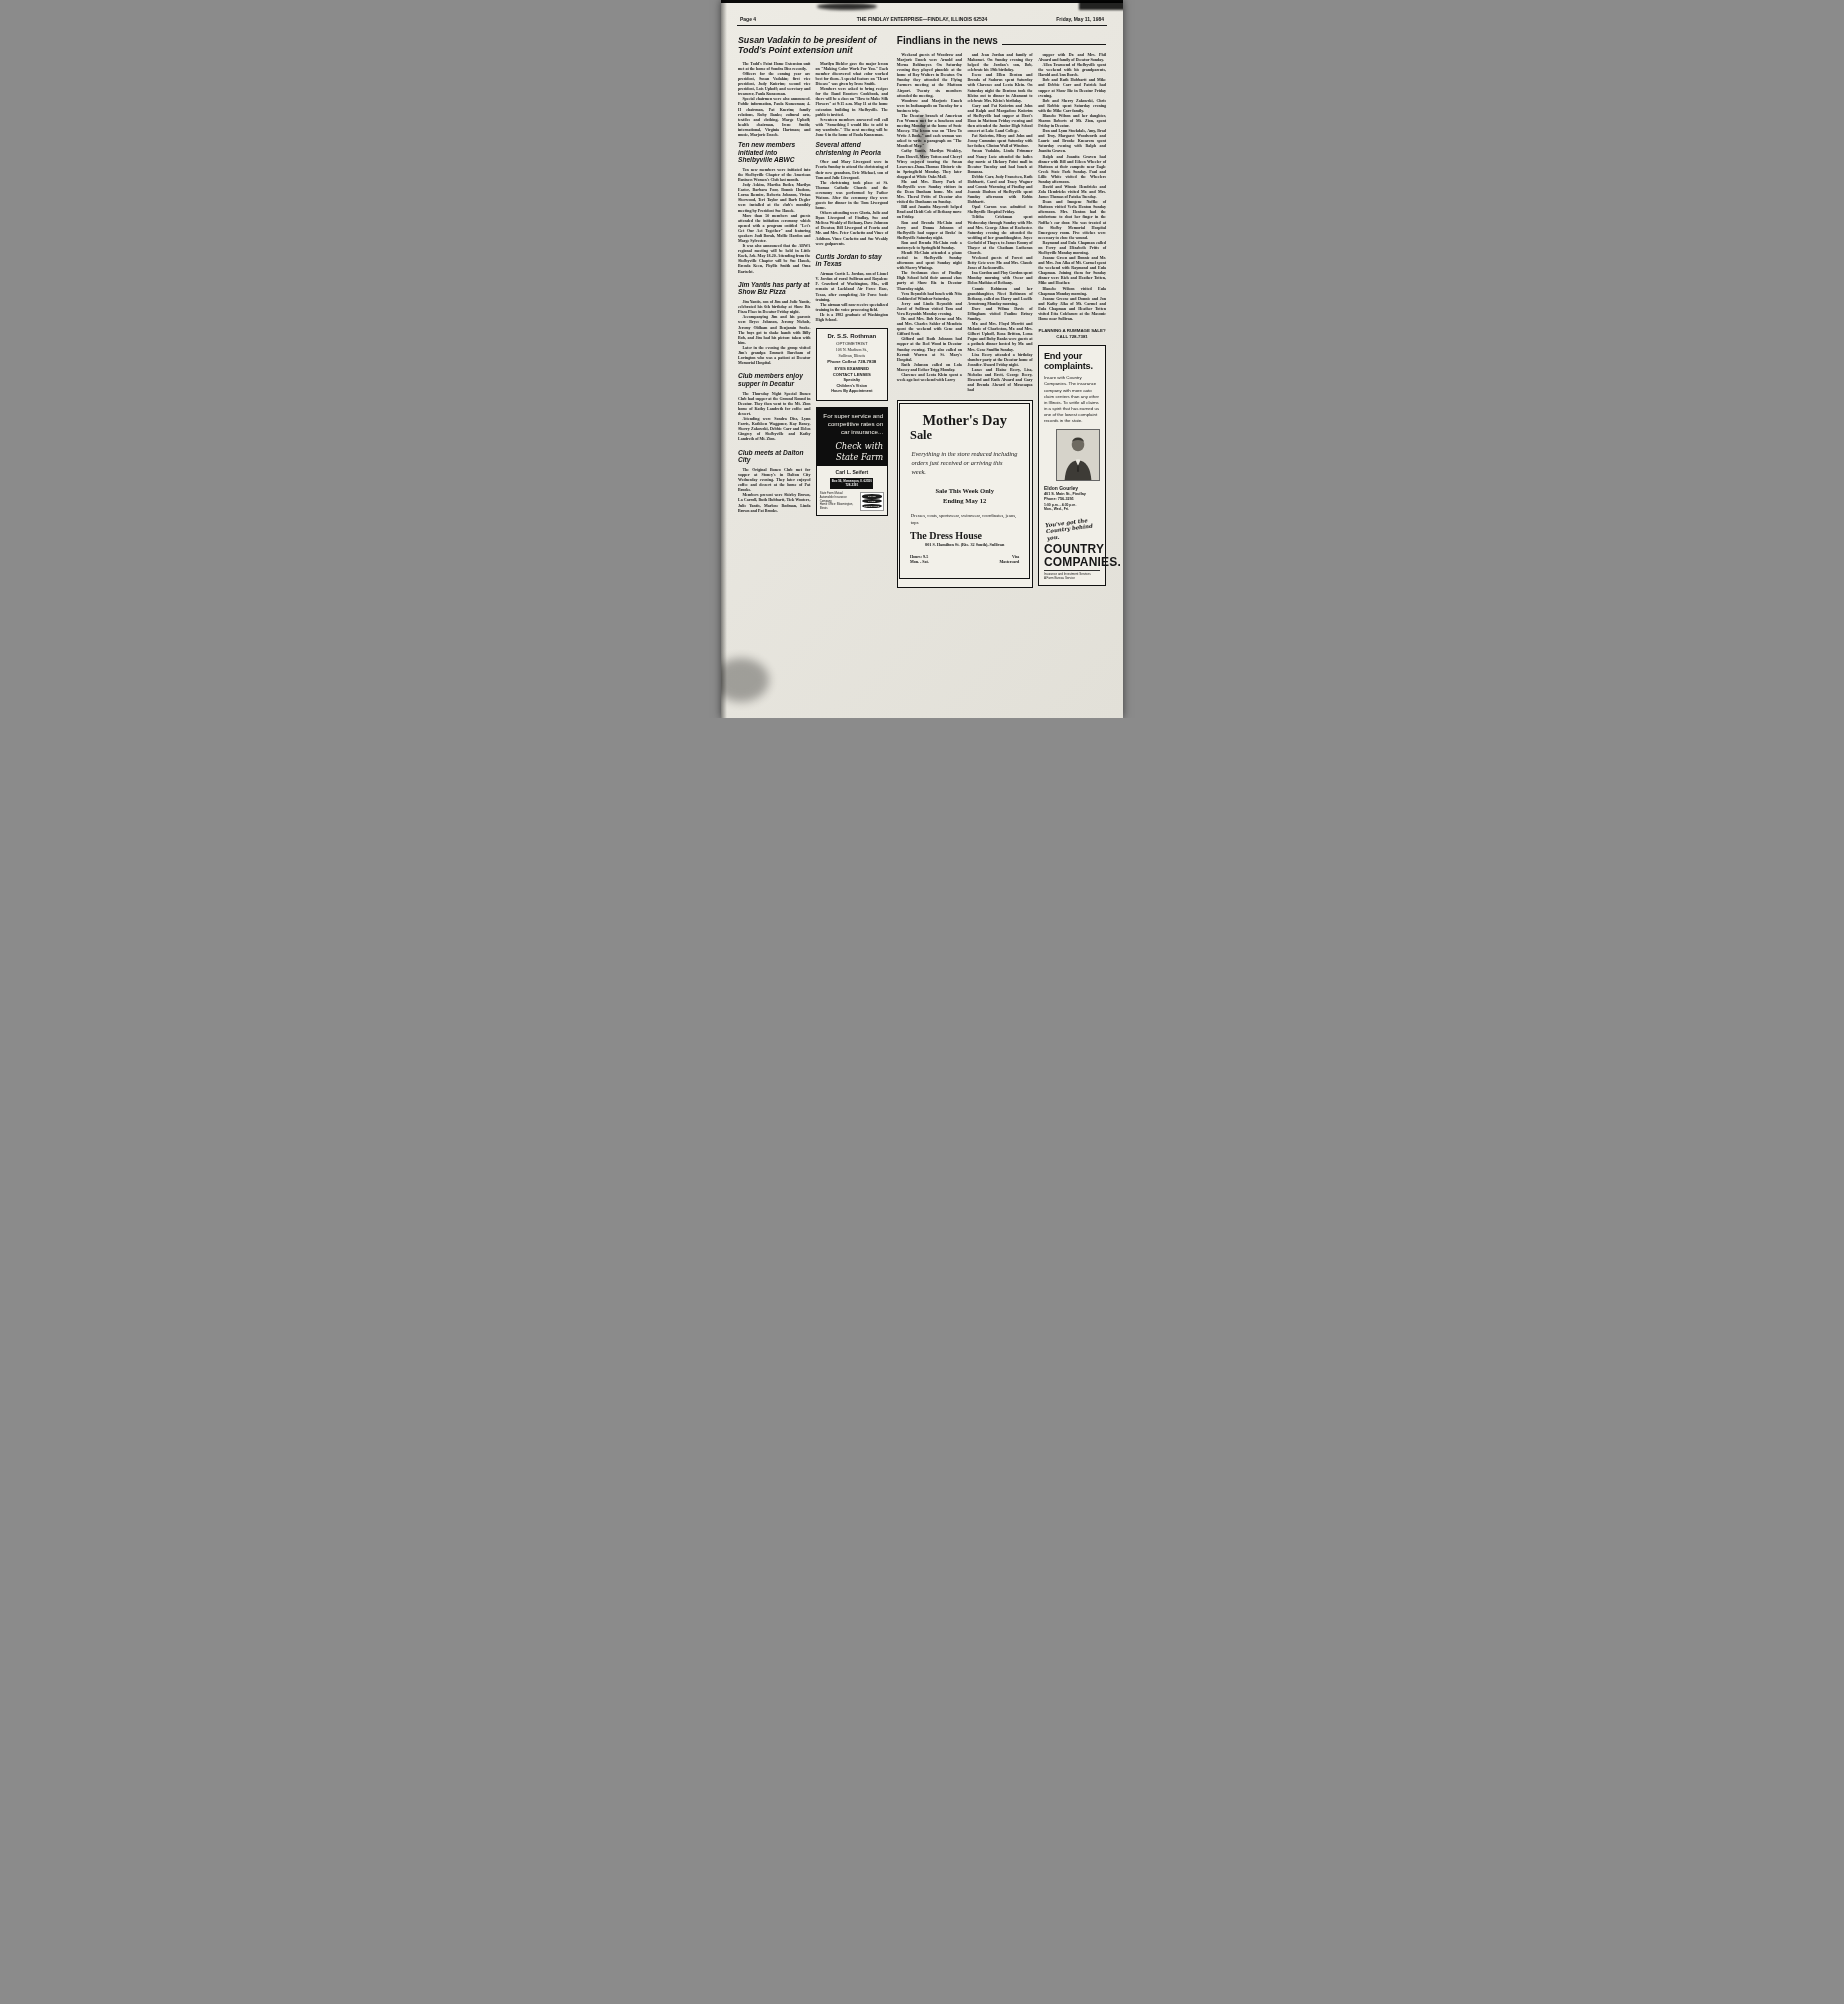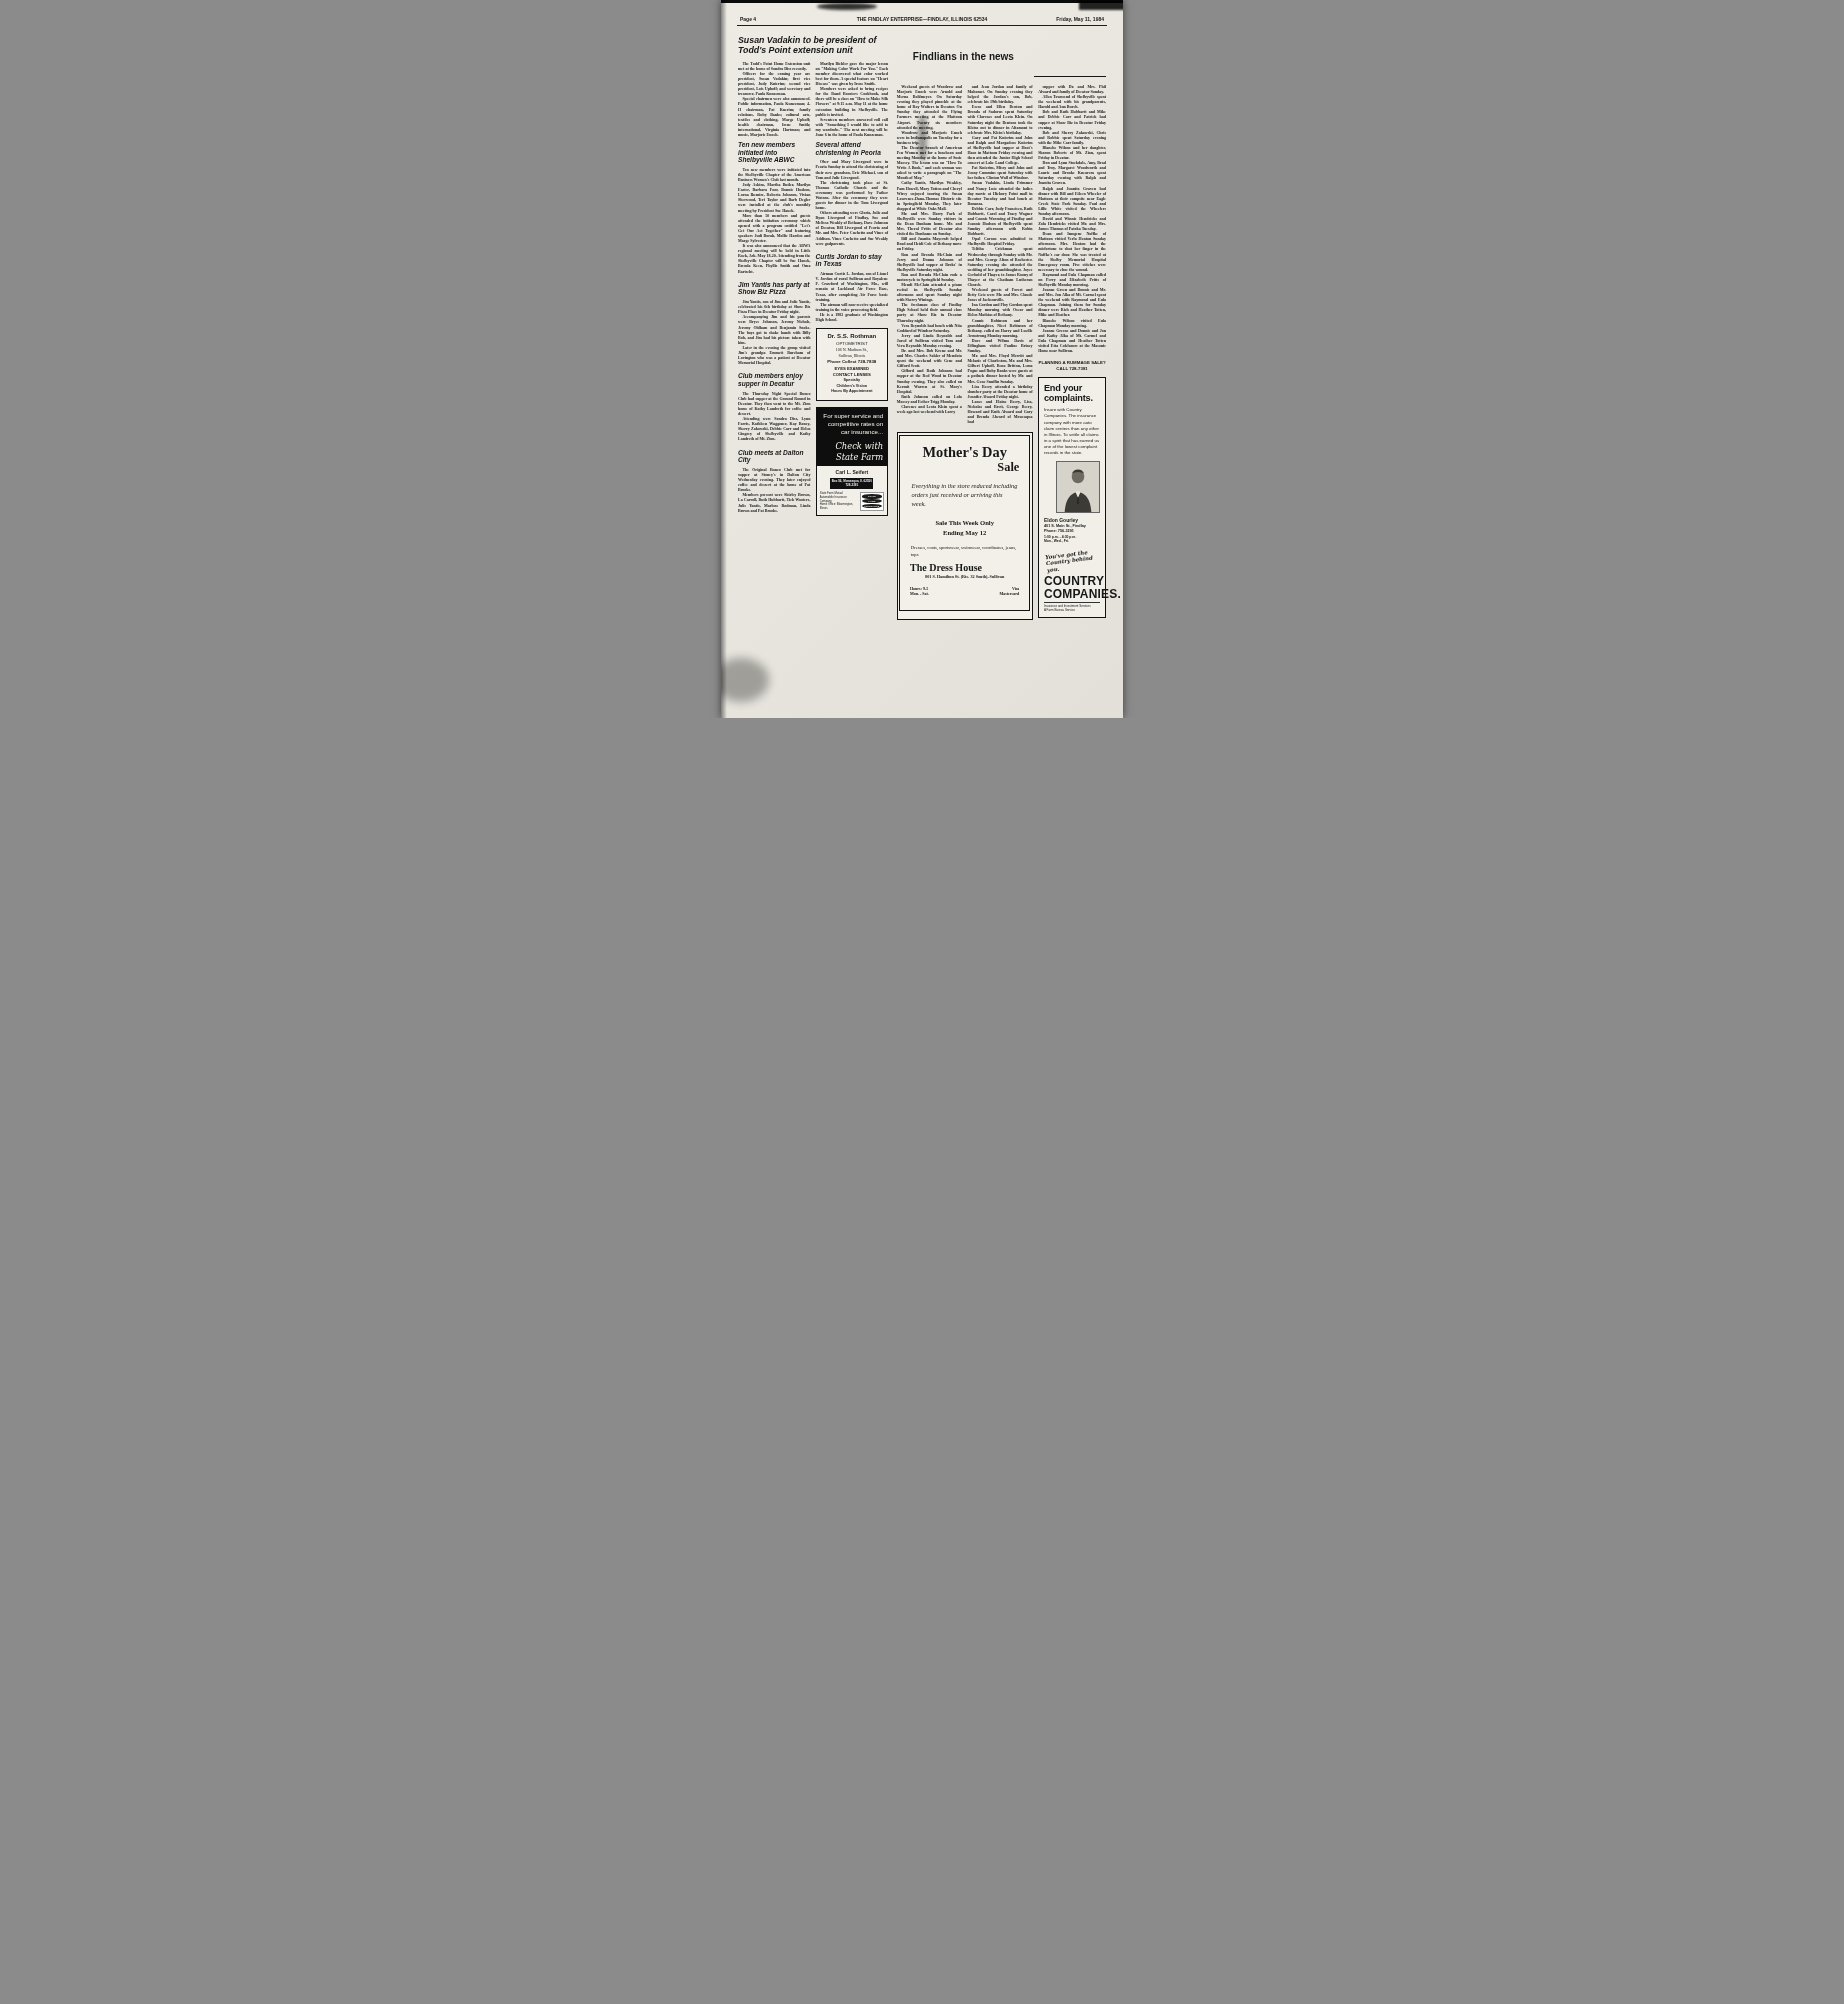--- a/index.html
+++ b/index.html
@@ -31,21 +31,21 @@
   h2.sec.first { margin-top:0.8px; }
 
   .body-text p { margin:0; text-indent:4.4px; font:bold 4px/1.27 "Liberation Serif",serif;
     text-align:justify; color:#1b1b1b; }
   .cols-2 { column-count:2; column-gap:5.2px; }
 
   .left-lower { display:flex; gap:5.2px; margin-top:3.2px; }
   .colA, .colB { flex:1; min-width:0; }
 
   .findlians-head { display:flex; align-items:flex-end; gap:4px; margin:0 0 5.6px; }
-  .findlians-head h1 { font:bold 10px/1 "Liberation Sans",sans-serif; margin:16px; white-space:nowrap; }
+  .findlians-head h1 { font:bold 10px/1 "Liberation Sans",sans-serif; margin:0; white-space:nowrap; }
   .findlians-head .rule { flex:1; height:1.2px; background:#161616; margin-bottom:1.6px; }
 
   .findlians-body { display:flex; gap:5.6px; }
   .left-two { flex:2; min-width:0; display:flex; flex-direction:column; }
   .two-cols { display:flex; gap:5.6px; }
   .fcol { flex:1; min-width:0; }
   .fcol3 { flex:1; min-width:0; }
 
   .rummage { text-align:center; font:bold 4.4px/1.4 "Liberation Sans",sans-serif; margin:6.4px 0 5.6px; }
 
@@ -69,21 +69,21 @@
   .sf-bottom { display:flex; gap:3.2px; align-items:center; margin-top:3.2px; }
   .sf-company { flex:1; font:2.8px/1.3 "Liberation Sans",sans-serif; text-align:left; }
   .sf-logo { width:20px; flex:none; background:#fff; border:0.4px solid #999; padding:1.2px 0.8px; }
   .sf-oval { background:#1c1c1c; color:#f5f3ec; border-radius:50%; font:bold 2.2px/1 "Liberation Sans",sans-serif;
     padding:1px 0; margin:0.6px 0; text-align:center; letter-spacing:0.2px; }
 
   
   .ad-mothers { margin-top:8px; border:1.2px solid #111; padding:1.6px; background:#f2f0e9; min-height:188px; box-sizing:border-box; }
   .md-inner { border:0.6px solid #111; padding:8px 9.6px 5.6px; min-height:176px; box-sizing:border-box; }
   .md-title  { font:bold 14.4px/1.15 "Liberation Serif",serif; text-align:center; }
-  .md-title2 { font:bold 12.4px/1.2 "Liberation Serif",serif; text-align:right; margin-bottom:7.2px; }
+  .md-title2 { font:bold 12.4px/1.2 "Liberation Serif",serif; text-align:left; margin-bottom:7.2px; }
   .md-body { font:italic 6.4px/1.4 "Liberation Serif",serif; margin:2.4px 1.6px 8.8px; }
   .md-line { font:bold 6.6px/1.5 "Liberation Serif",serif; text-align:center; }
   .md-items { font:4.6px/1.4 "Liberation Serif",serif; margin:7.2px 0.8px 2.4px; }
   .md-store { font:bold 10px/1.25 "Liberation Serif",serif; text-align:left; margin-top:4px; }
   .md-addr { font:bold 4.2px/1.5 "Liberation Serif",serif; text-align:center; }
   .md-foot { display:flex; justify-content:space-between; font:bold 4px/1.4 "Liberation Serif",serif; margin-top:4.8px; }
   .md-foot .right { text-align:right; }
 
   
   .ad-country { border:1px solid #111; background:#f1efe8; padding:5.6px 4.8px 4.8px; margin-top:1.6px; }

